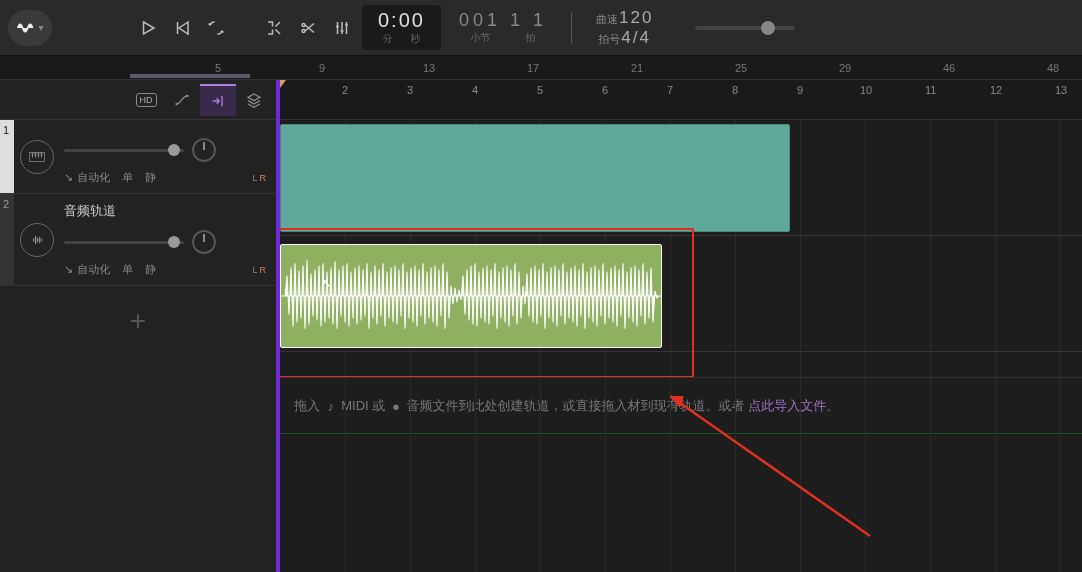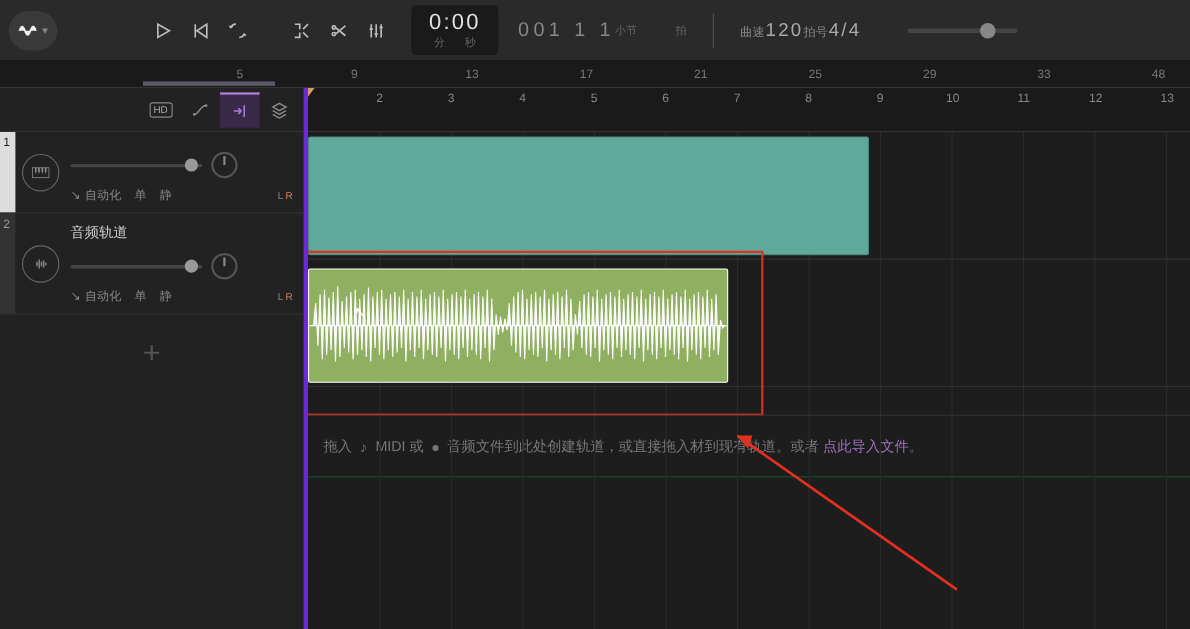--- a/index.html
+++ b/index.html
@@ -7,24 +7,24 @@
 
 
 .topbar { height: 56px; background: #2a2a2a; display: flex; align-items: center; padding: 0 8px; gap: 6px; border-bottom: 1px solid #111; }
 .logo-btn { width: 44px; height: 36px; background: #3a3a3a; border-radius: 18px; display: flex; align-items: center; justify-content: center; gap: 2px; }
 .logo-icon { width: 20px; height: 20px; }
 .chev { font-size: 10px; color: #888; }
 .tb-gap { width: 70px; }
 .tb-icon { width: 28px; height: 28px; display: flex; align-items: center; justify-content: center; color: #bbb; cursor: pointer; }
 .tb-icon svg { width: 18px; height: 18px; }
 .tb-sep { width: 18px; }
-.time-box { background: #1a1a1a; border-radius: 4px; padding: 4px 16px; display: flex; flex-direction: column; align-items: center; margin-left: 12px; }
+.time-box { background: #1a1a1a; border-radius: 4px; padding: 4px 16px; display: flex; flex-direction: column; align-items: center; }
 .time-main { font-size: 20px; color: #e0e0e0; letter-spacing: 2px; font-weight: 300; }
 .time-sub { display: flex; gap: 18px; font-size: 10px; color: #666; }
-.meas-box, .tempo-box { padding: 4px 12px; display: flex; flex-direction: row; align-items: center; }
+.meas-box, .tempo-box { padding: 4px 12px; display: flex; flex-direction: column; align-items: center; }
 .meas-main { font-size: 18px; color: #888; letter-spacing: 4px; }
 .meas-sub { display: flex; gap: 35px; font-size: 10px; color: #666; }
 .tempo-row { display: flex; gap: 1px; align-items: baseline; }
 .tempo-lbl { font-size: 11px; color: #888; }
 .tempo-val { font-size: 17px; color: #aaa; letter-spacing: 2px; }
 .vsep { width: 1px; height: 32px; background: #555; margin: 0 6px; }
 .zoom-slider { width: 100px; height: 4px; background: #444; border-radius: 2px; position: relative; margin-left: 24px; }
 .zoom-thumb { width: 14px; height: 14px; background: #888; border-radius: 50%; position: absolute; top: -5px; left: 66px; }
 
 
@@ -162,21 +162,21 @@
 
 <div class="overview">
   <div class="ov-bar"></div>
   <span class="ov-num" style="left:215px">5</span>
   <span class="ov-num" style="left:319px">9</span>
   <span class="ov-num" style="left:423px">13</span>
   <span class="ov-num" style="left:527px">17</span>
   <span class="ov-num" style="left:631px">21</span>
   <span class="ov-num" style="left:735px">25</span>
   <span class="ov-num" style="left:839px">29</span>
-  <span class="ov-num" style="left:943px">33</span>
+  <span class="ov-num" style="left:943px">46</span>
   <span class="ov-num" style="left:1047px">48</span>
 </div>
 
 <div class="main">
 
   <div class="track-panel">
     <div class="panel-tools">
       <div class="pt-btn">
           <span class="hd-badge">HD</span>
         </div>

